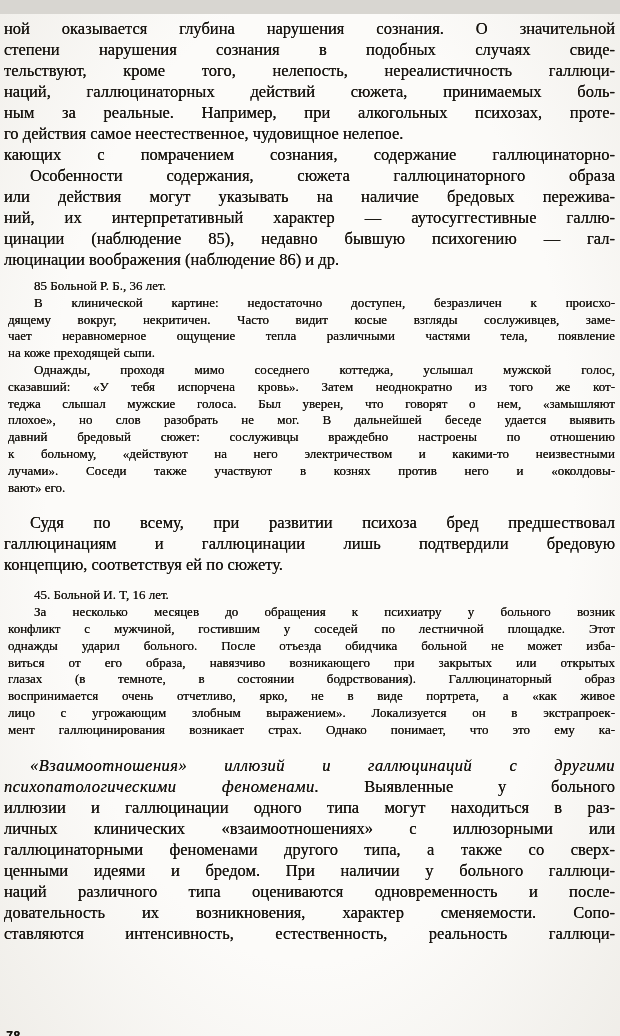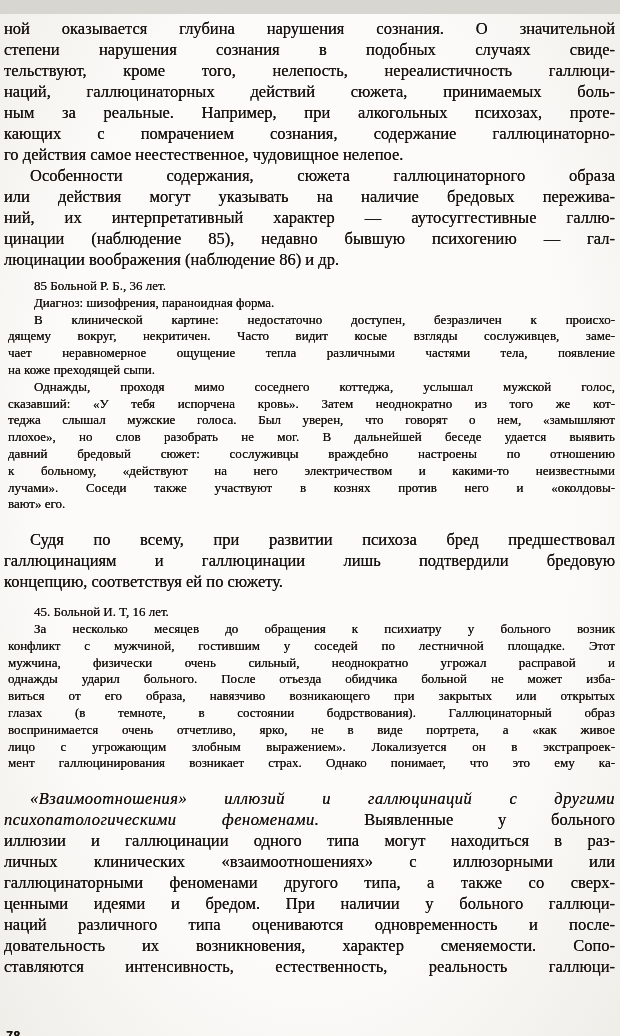--- a/index.html
+++ b/index.html
@@ -41,33 +41,32 @@
 <body>
 
 <div class="page">
   <div>
       <div class="block body-text">
         <div class="line just"><span>ной оказывается глубина нарушения сознания. О значительной</span></div>
         <div class="line just"><span>степени нарушения сознания в подобных случаях свиде-</span></div>
         <div class="line just"><span>тельствуют, кроме того, нелепость, нереалистичность галлюци-</span></div>
         <div class="line just"><span>наций, галлюцинаторных действий сюжета, принимаемых боль-</span></div>
         <div class="line just"><span>ным за реальные. Например, при алкогольных психозах, проте-</span></div>
+        <div class="line left"><span>го действия самое неестественное, чудовищное нелепое.</span></div>
         <div class="line just"><span>кающих с помрачением сознания, содержание галлюцинаторно-</span></div>
-        <div class="line left"><span>го действия самое неестественное, чудовищное нелепое.</span></div>
       </div>
       <div class="block body-text">
         <div class="line just ind"><span>Особенности содержания, сюжета галлюцинаторного образа</span></div>
         <div class="line just"><span>или действия могут указывать на наличие бредовых пережива-</span></div>
         <div class="line just"><span>ний, их интерпретативный характер — аутосуггестивные галлю-</span></div>
         <div class="line just"><span>цинации (наблюдение 85), недавно бывшую психогению — гал-</span></div>
         <div class="line left"><span>люцинации воображения (наблюдение 86) и др.</span></div>
       </div>
       <div class="block small-text" style="margin-top: 8px;">
         <div class="line left ind"><span>85  Больной Р. Б., 36 лет.</span></div>
-        <div class="line left ind"><span>Диагноз: шизофрения, параноидная форма.</span></div>
         <div class="line just ind"><span>В клинической картине: недостаточно доступен, безразличен к происхо-</span></div>
         <div class="line just"><span>дящему вокруг, некритичен. Часто видит косые взгляды сослуживцев, заме-</span></div>
         <div class="line just"><span>чает неравномерное ощущение тепла различными частями тела, появление</span></div>
         <div class="line left"><span>на коже преходящей сыпи.</span></div>
         <div class="line just ind"><span>Однажды, проходя мимо соседнего коттеджа, услышал мужской голос,</span></div>
         <div class="line just"><span>сказавший: «У тебя испорчена кровь». Затем неоднократно из того же кот-</span></div>
         <div class="line just"><span>теджа слышал мужские голоса. Был уверен, что говорят о нем, «замышляют</span></div>
         <div class="line just"><span>плохое», но слов разобрать не мог. В дальнейшей беседе удается выявить</span></div>
         <div class="line just"><span>давний бредовый сюжет: сослуживцы враждебно настроены по отношению</span></div>
         <div class="line just"><span>к больному, «действуют на него электричеством и какими-то неизвестными</span></div>
@@ -76,21 +75,20 @@
       </div>
       <div class="block body-text" style="margin-top: 16px;">
         <div class="line just ind"><span>Судя по всему, при развитии психоза бред предшествовал</span></div>
         <div class="line just"><span>галлюцинациям и галлюцинации лишь подтвердили бредовую</span></div>
         <div class="line left"><span>концепцию, соответствуя ей по сюжету.</span></div>
       </div>
       <div class="block small-text" style="margin-top: 12px;">
         <div class="line left ind"><span>45. Больной И. Т, 16 лет.</span></div>
         <div class="line just ind"><span>За несколько месяцев до обращения к психиатру у больного возник</span></div>
         <div class="line just"><span>конфликт с мужчиной, гостившим у соседей по лестничной площадке. Этот</span></div>
-        <div class="line just"><span>мужчина, физически очень сильный, неоднократно угрожал расправой и</span></div>
         <div class="line just"><span>однажды ударил больного. После отъезда обидчика больной не может изба-</span></div>
         <div class="line just"><span>виться от его образа, навязчиво возникающего при закрытых или открытых</span></div>
         <div class="line just"><span>глазах (в темноте, в состоянии бодрствования). Галлюцинаторный образ</span></div>
         <div class="line just"><span>воспринимается очень отчетливо, ярко, не в виде портрета, а «как живое</span></div>
         <div class="line just"><span>лицо с угрожающим злобным выражением». Локализуется он в экстрапроек-</span></div>
         <div class="line just"><span>мент галлюцинирования возникает страх. Однако понимает, что это ему ка-</span></div>
       </div>
       <div class="block body-text" style="margin-top: 16px;">
         <div class="line just ind"><span class="it">«Взаимоотношения» иллюзий и галлюцинаций с другими</span></div>
         <div class="line just"><span class="it">психопатологическими феноменами.</span><span> Выявленные у больного</span></div>

